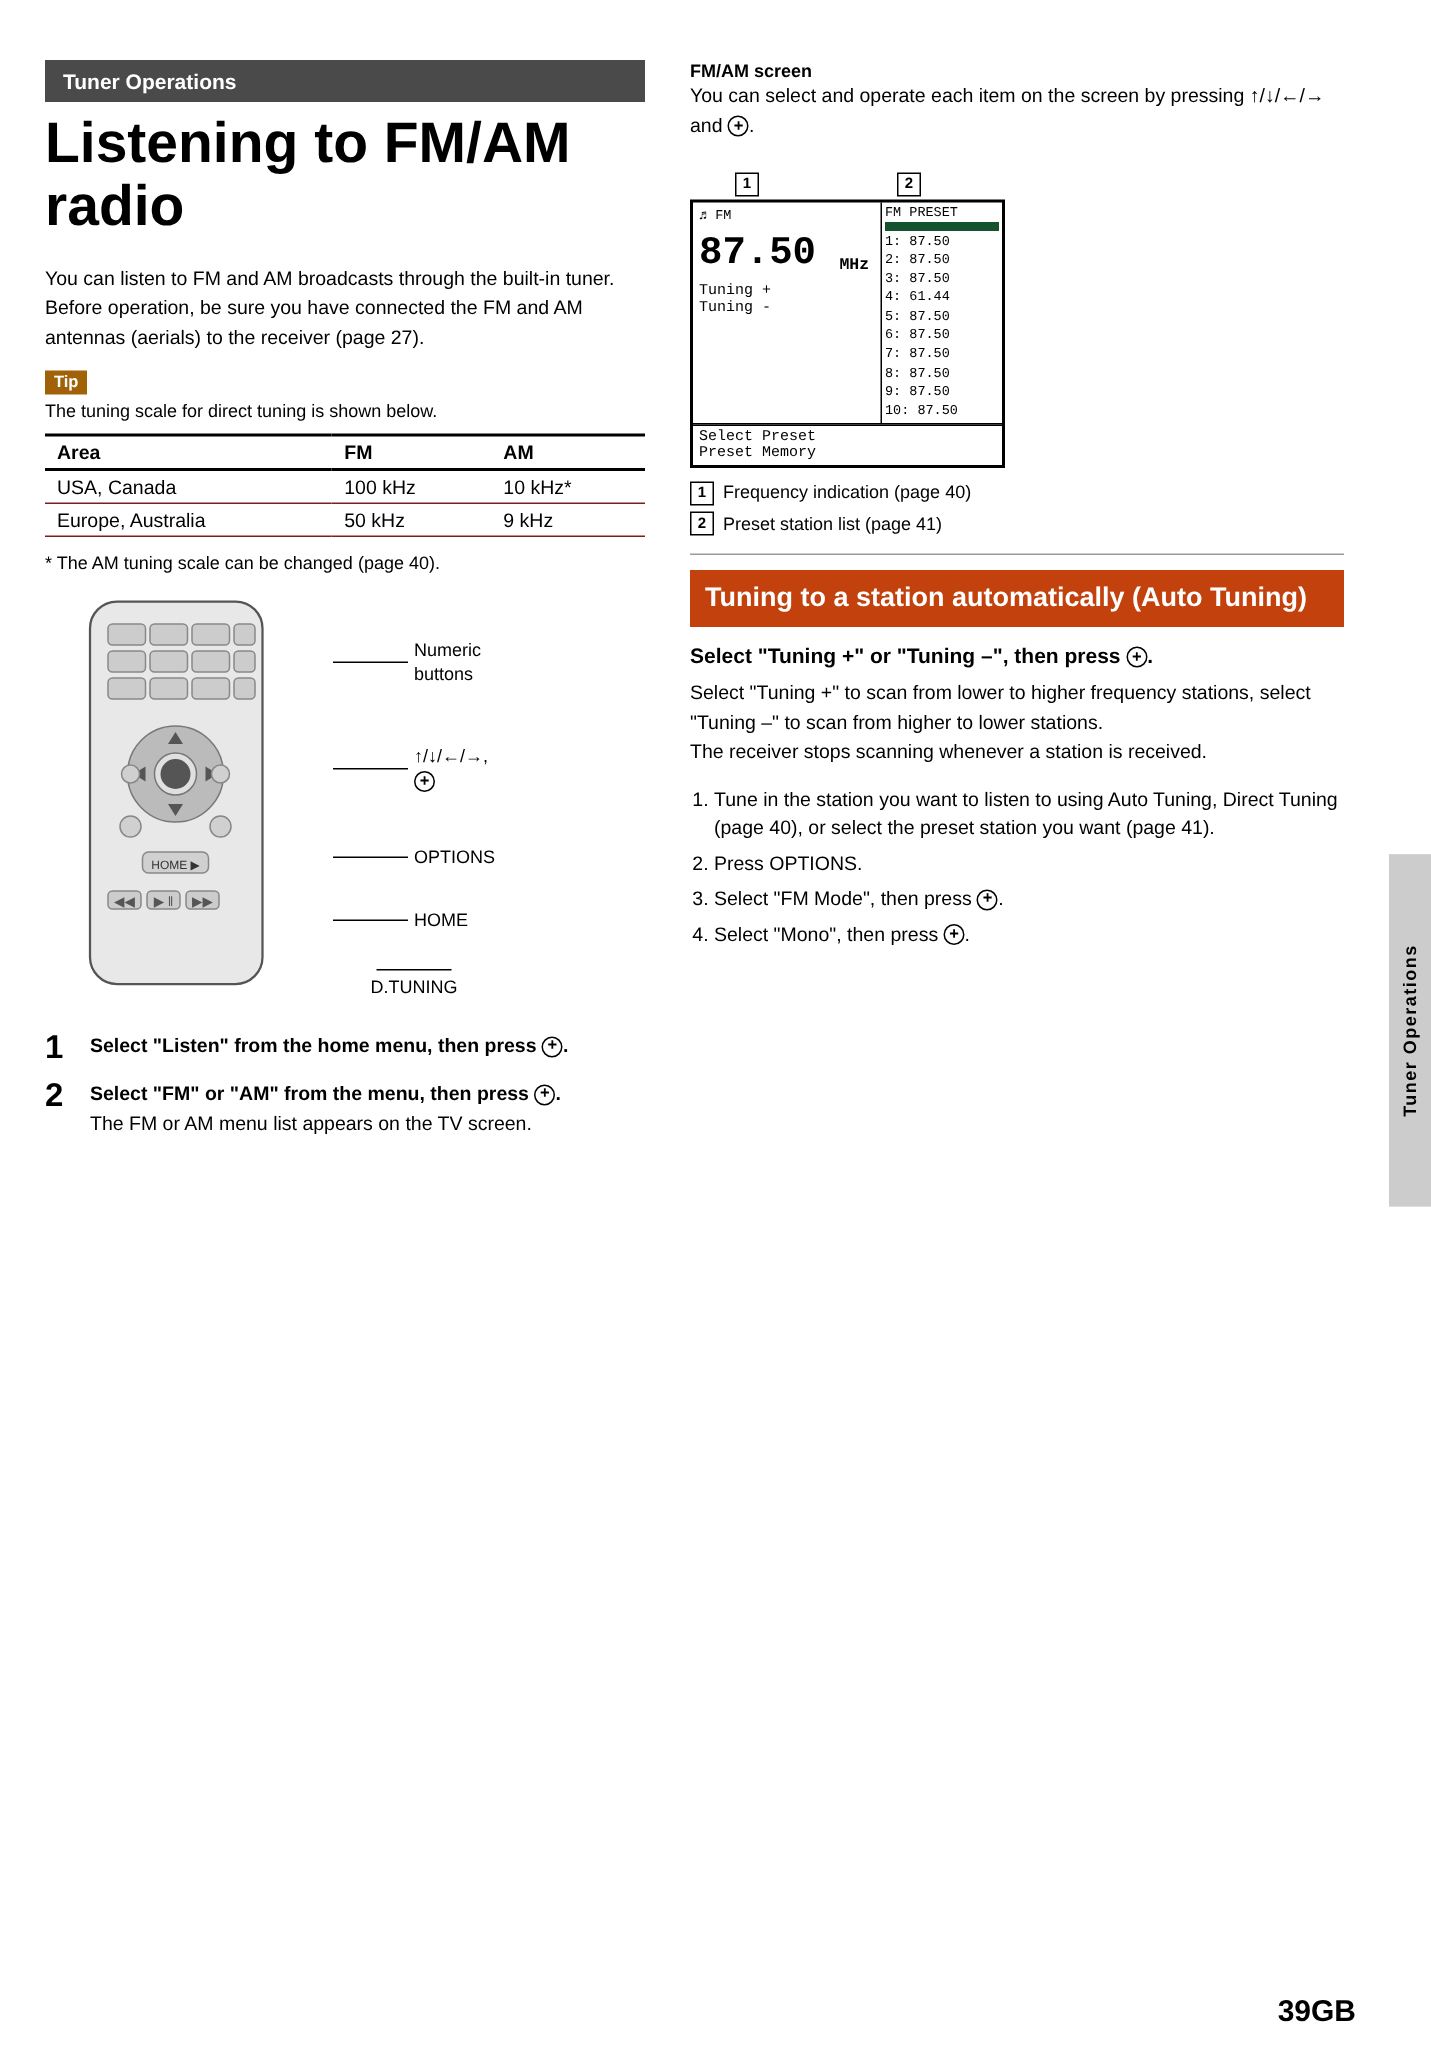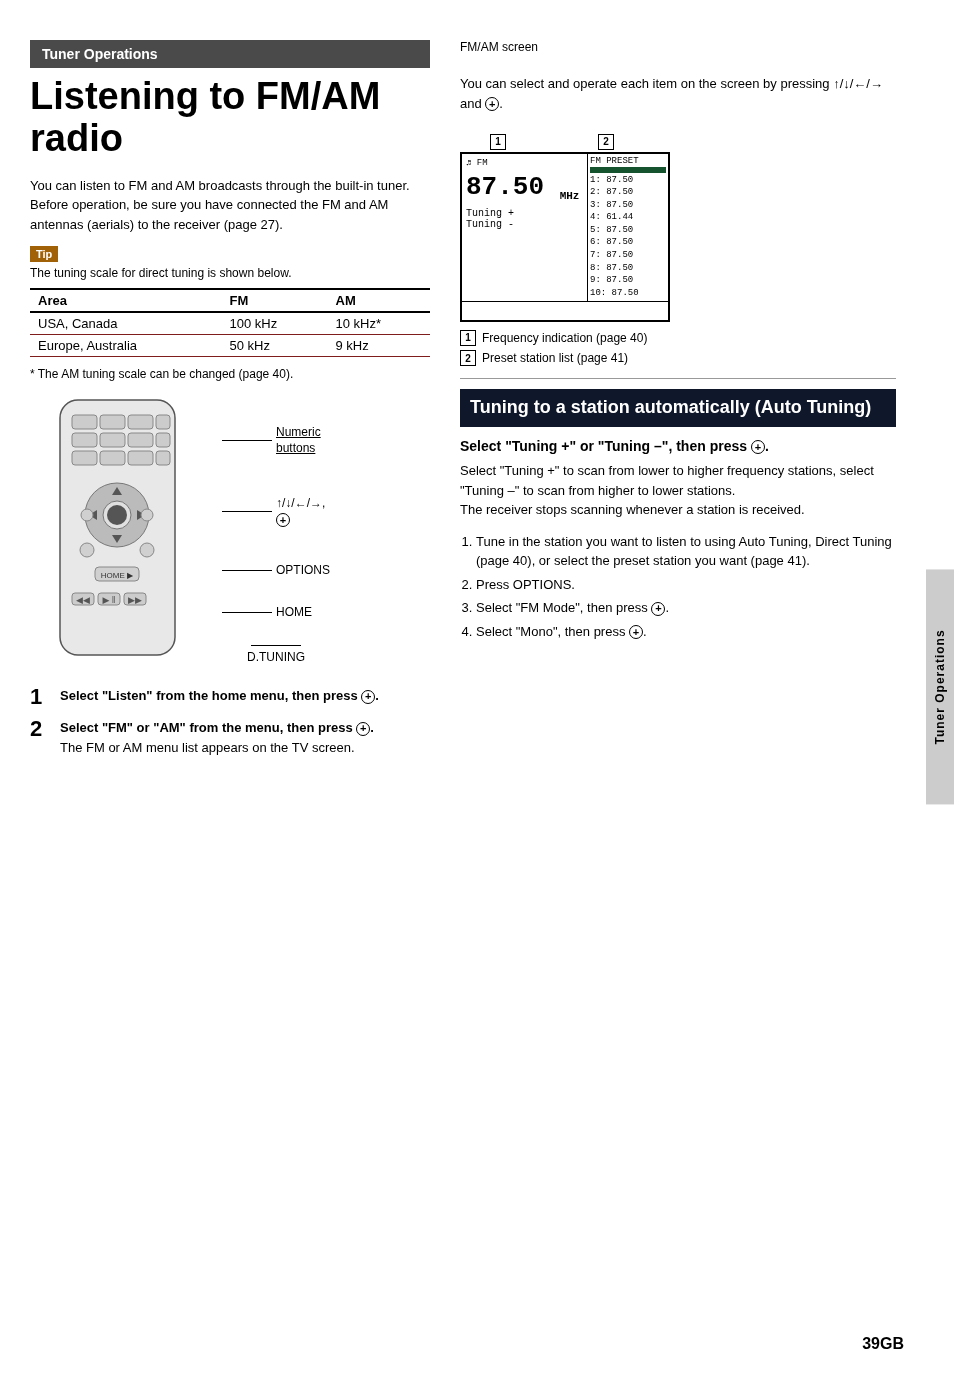--- a/index.html
+++ b/index.html
@@ -159,22 +159,22 @@
     .step-content {
       font-size: 13px;
       line-height: 1.5;
     }
     .step-content strong {
       font-weight: bold;
     }
     
     .section-label {
       font-size: 12px;
-      font-weight: normal;
-      margin-bottom: 20px;
+      font-weight: bold;
+      margin-bottom: 0;
     }
     .right-body-text {
       font-size: 13px;
       line-height: 1.5;
       margin-bottom: 12px;
     }
     .fm-screen-box {
       border: 2px solid #000;
       width: 210px;
       min-height: 170px;
@@ -236,21 +236,21 @@
       align-items: center;
       justify-content: center;
       width: 16px;
       height: 16px;
       border: 1.5px solid #000;
       font-size: 10px;
       font-weight: bold;
       margin-right: 2px;
     }
     .section-heading-box {
-      background: #0f172a;
+      background: #c2410c;
       color: #fff;
       padding: 8px 10px;
       font-size: 18px;
       font-weight: bold;
       line-height: 1.2;
       margin-bottom: 10px;
     }
     .sub-heading {
       font-size: 14px;
       font-weight: bold;
@@ -270,21 +270,21 @@
     .num-list li {
       font-size: 13px;
       line-height: 1.5;
       margin-bottom: 4px;
     }
     
     .page-footer {
       position: absolute;
       bottom: 20px;
       right: 50px;
-      font-size: 16px;
+      font-size: 20px;
       font-weight: bold;
     }
     
     .circle-btn {
       display: inline-flex;
       align-items: center;
       justify-content: center;
       width: 14px;
       height: 14px;
       border: 1.5px solid #000;
@@ -412,21 +412,21 @@
 
             <text x="53" y="208" text-anchor="middle" font-size="9" fill="#555">◀◀</text>
             <text x="79" y="208" text-anchor="middle" font-size="9" fill="#555">▶ ‖</text>
             <text x="105" y="208" text-anchor="middle" font-size="9" fill="#555">▶▶</text>
           </svg>
         </div>
 
         <div class="remote-labels">
           <div class="remote-label-item">
             <div style="width:50px; height:1px; background:#000;"></div>
-            <span style="font-size:12px; line-height:1.3;text-decoration:underline;">Numeric<br>buttons</span>
+            <span style="font-size:12px; line-height:1.3;">Numeric<br>buttons</span>
           </div>
           <div class="remote-label-item" style="margin-top:20px;">
             <div style="width:50px; height:1px; background:#000;"></div>
             <span style="font-size:12px; line-height:1.3;">↑/↓/←/→,<br><span class="circle-btn">+</span></span>
           </div>
           <div class="remote-label-item" style="margin-top:16px;">
             <div style="width:50px; height:1px; background:#000;"></div>
             <span style="font-size:12px;">OPTIONS</span>
           </div>
           <div class="remote-label-item" style="margin-top:8px;">
@@ -499,20 +499,24 @@
                   <div>4:  61.44</div>
                   <div>5:  87.50</div>
                   <div>6:  87.50</div>
                   <div>7:  87.50</div>
                   <div>8:  87.50</div>
                   <div>9:  87.50</div>
                   <div>10: 87.50</div>
                 </div>
             </div>
           </div>
+          <div class="fm-screen-bottom">
+            <div>Select Preset</div>
+            <div>Preset Memory</div>
+          </div>
         </div>
 
         <div class="screen-legend">
           <div class="legend-item">
             <span class="num-badge">1</span>
             <span>Frequency indication (page 40)</span>
           </div>
           <div class="legend-item">
             <span class="num-badge">2</span>
             <span>Preset station list (page 41)</span>

